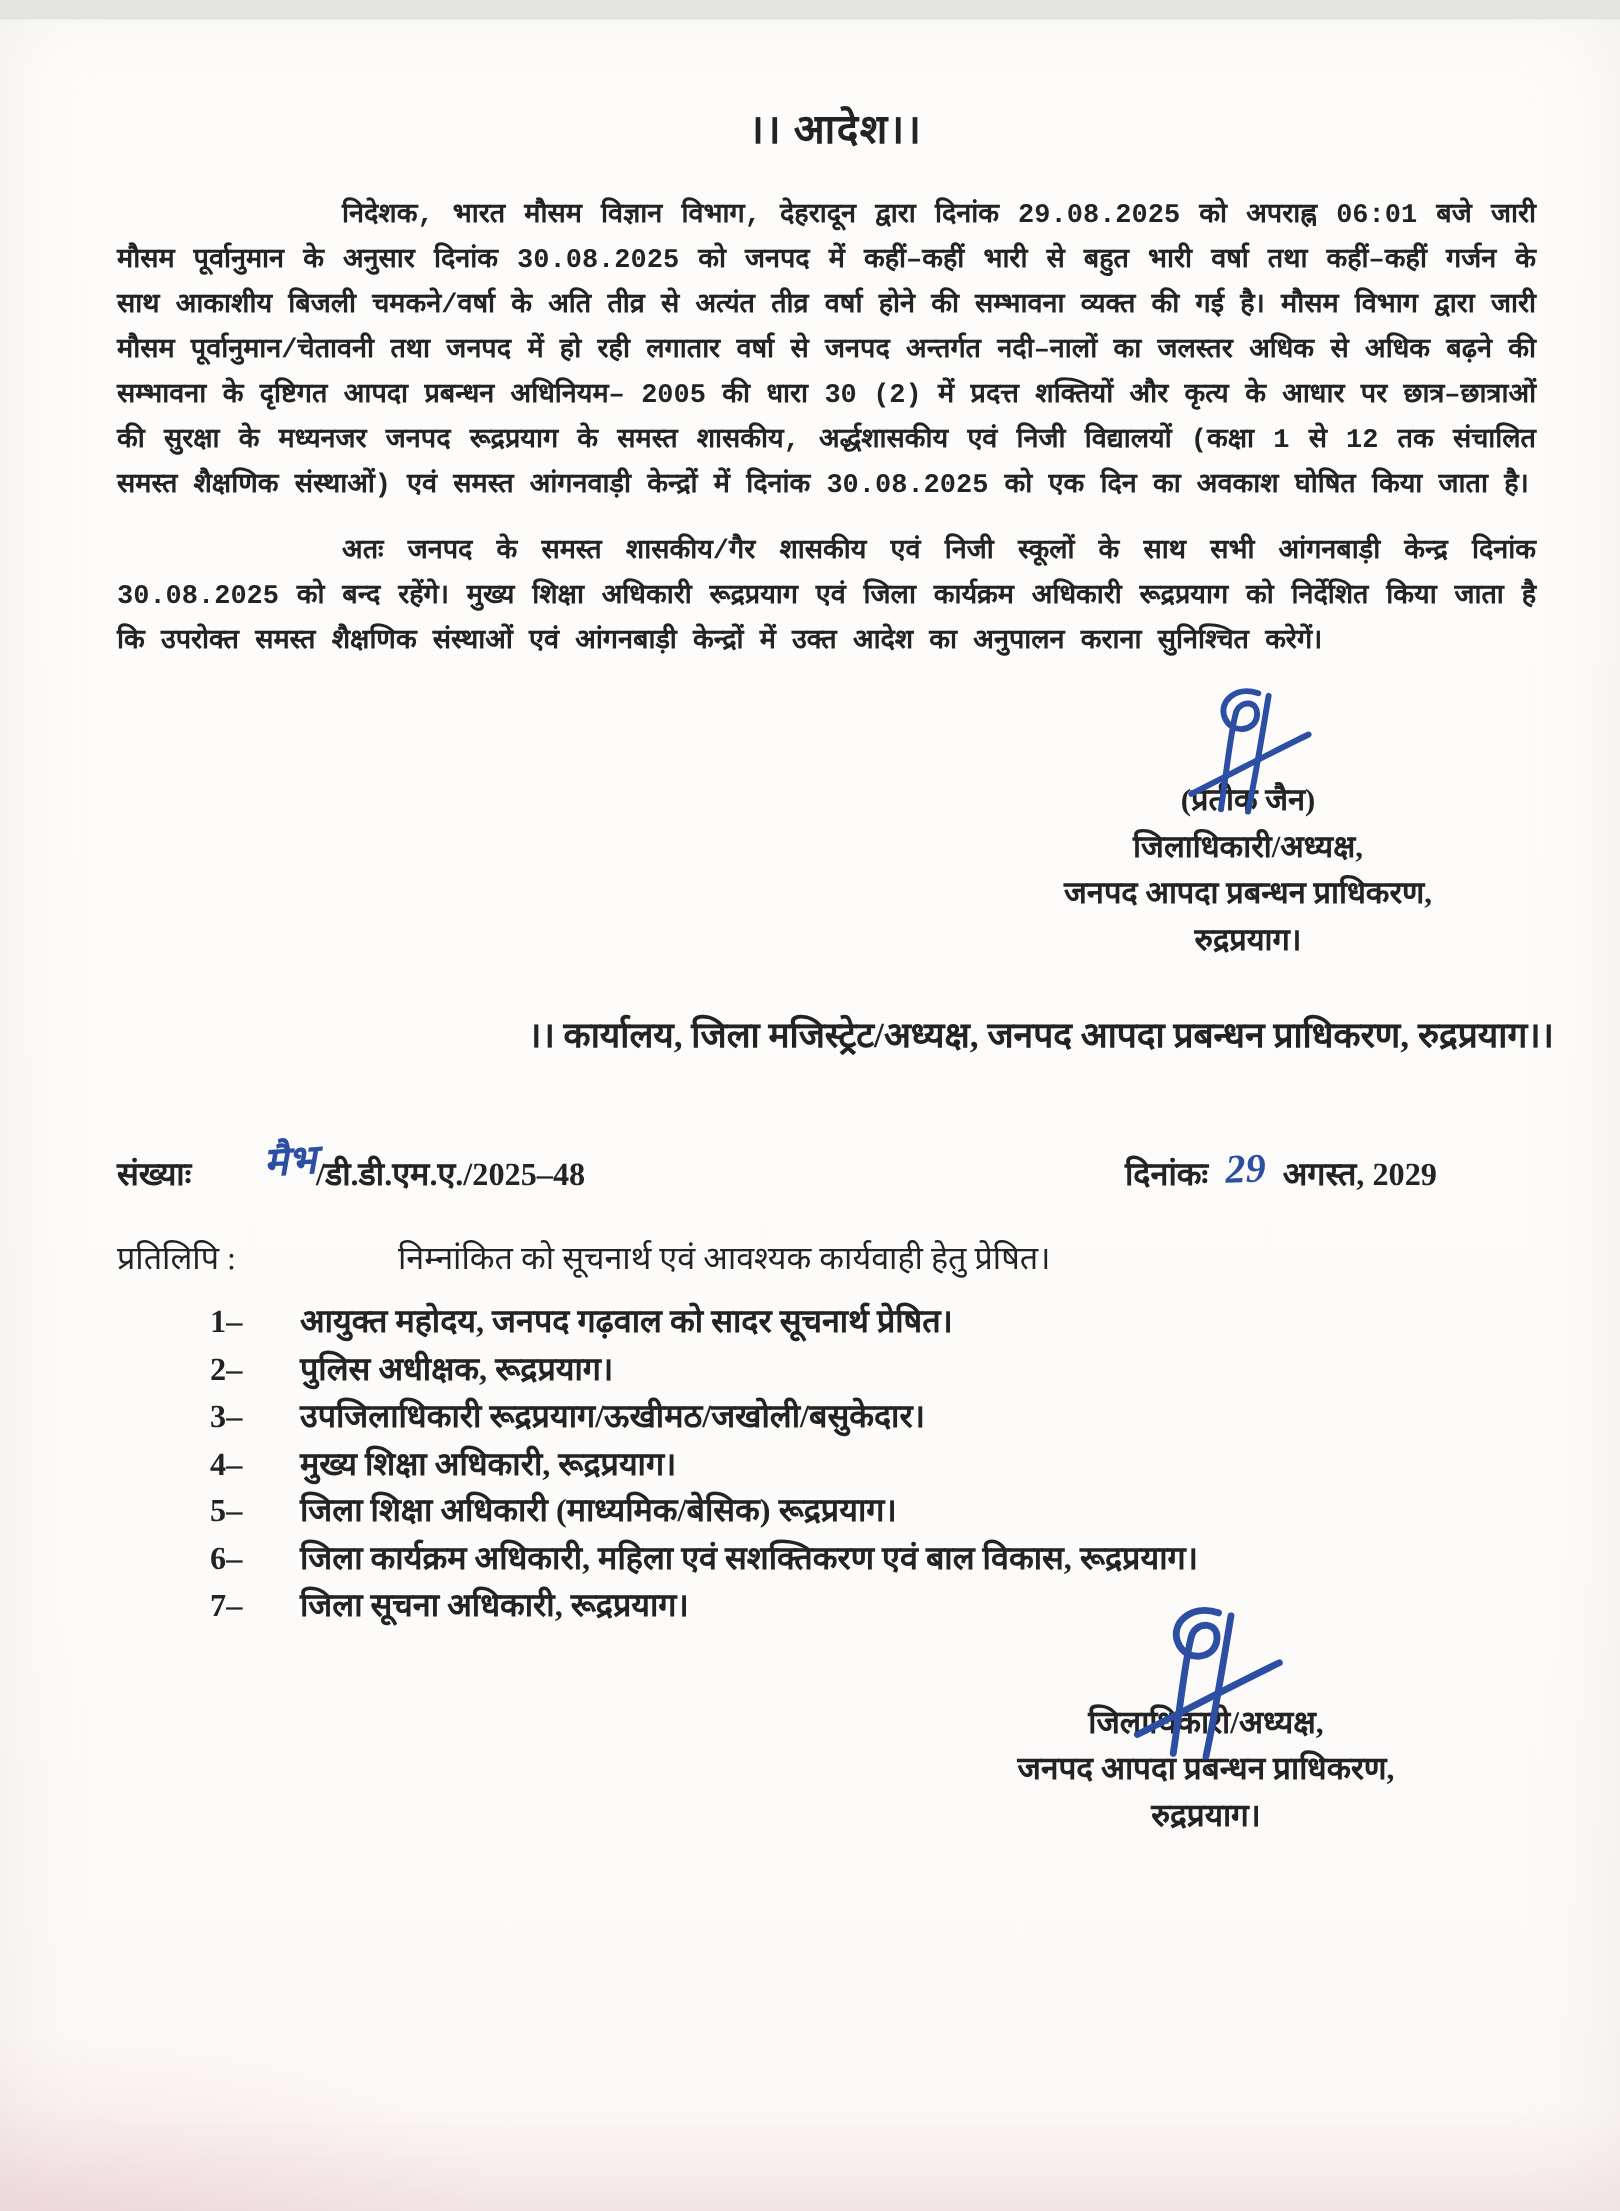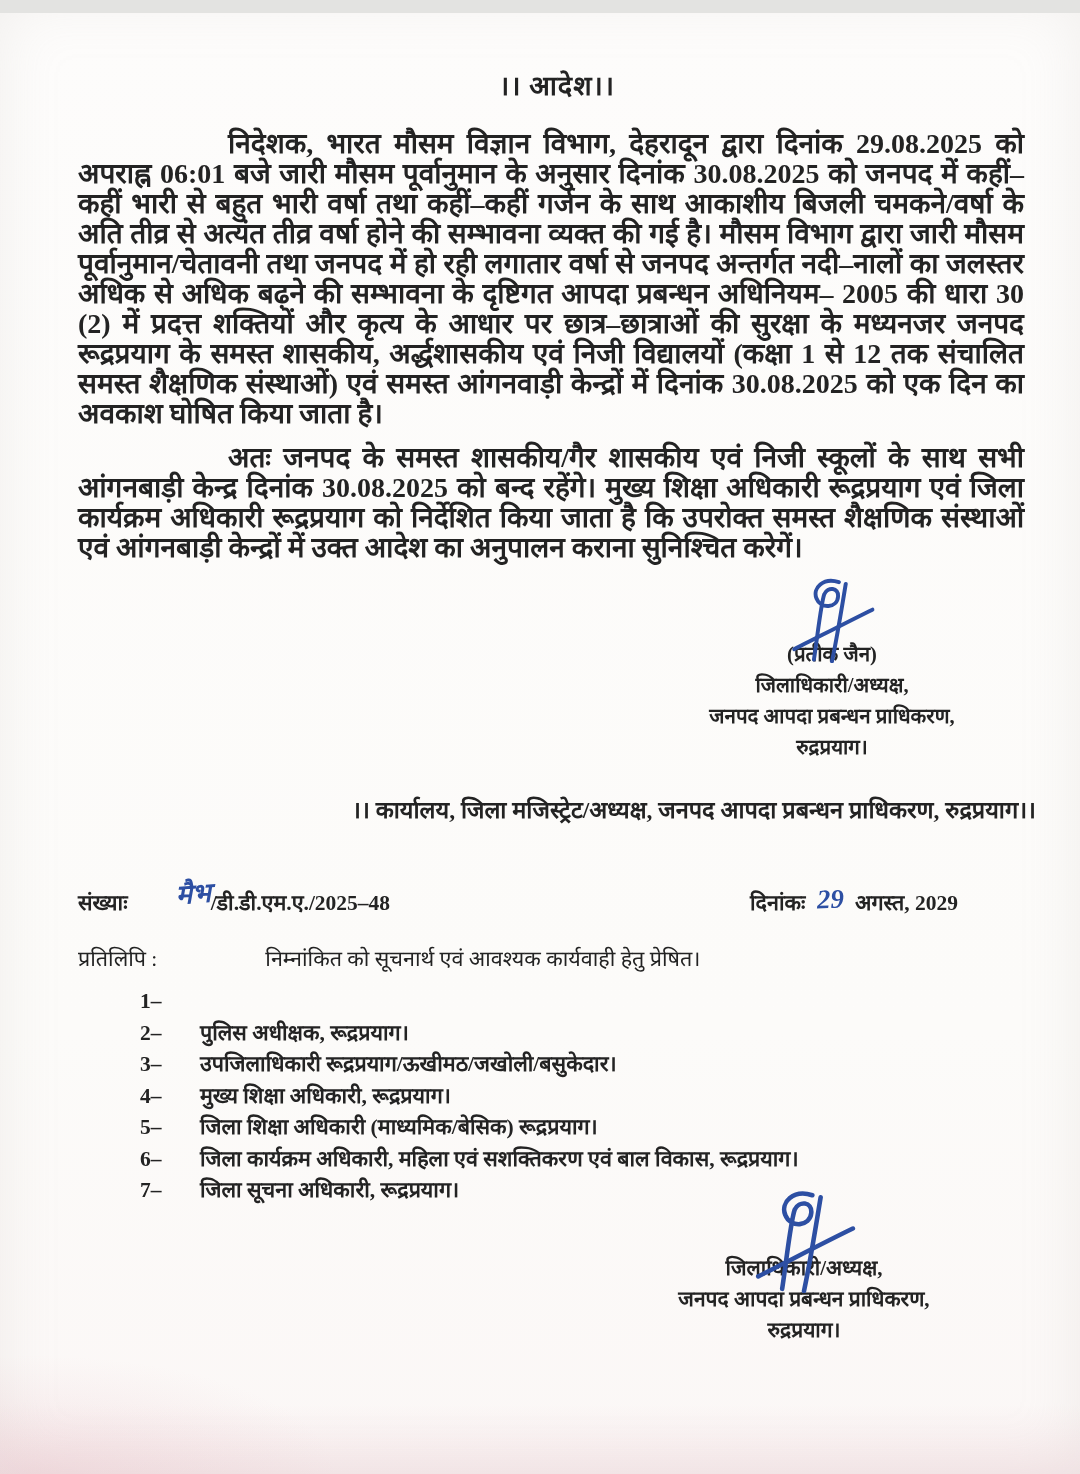--- a/index.html
+++ b/index.html
@@ -31,25 +31,26 @@
     position:relative;
     padding:66px 44px 0 78px;
   }
   .order-title{
     text-align:center;
     font-size:27px;font-weight:700;
     letter-spacing:1px;
     margin:0 0 26px 0;
   }
   .para{
-    font-size:28px;line-height:30px;
+    font-size:18px;line-height:30px;
     font-weight:600;
     text-align:justify;
     text-indent:150px;
     margin:0 12px 14px 0;
+    font-family:Liberation Mono, monospace;
   }
   .sig-block{
     width:340px;
     margin-left:auto;
     text-align:center;
     font-size:20.5px;line-height:31px;
     font-weight:600;
     position:relative;
   }
   .sig-block.top{ margin-right:34px; margin-top:2px; }
@@ -142,20 +143,21 @@
     </div>
 
     <div class="copy-row">
       <span>प्रतिलिपि :</span>
       <span class="copy-intro">निम्नांकित को सूचनार्थ एवं आवश्यक कार्यवाही हेतु प्रेषित।</span>
     </div>
 
     <div class="copy-list">
       <div class="copy-item">
         <span class="num">1–</span>
+        <span>आयुक्त महोदय, जनपद गढ़वाल को सादर सूचनार्थ प्रेषित।</span>
       </div>
       <div class="copy-item">
         <span class="num">2–</span>
         <span>पुलिस अधीक्षक, रूद्रप्रयाग।</span>
       </div>
       <div class="copy-item">
         <span class="num">3–</span>
         <span>उपजिलाधिकारी रूद्रप्रयाग/ऊखीमठ/जखोली/बसुकेदार।</span>
       </div>
       <div class="copy-item">

